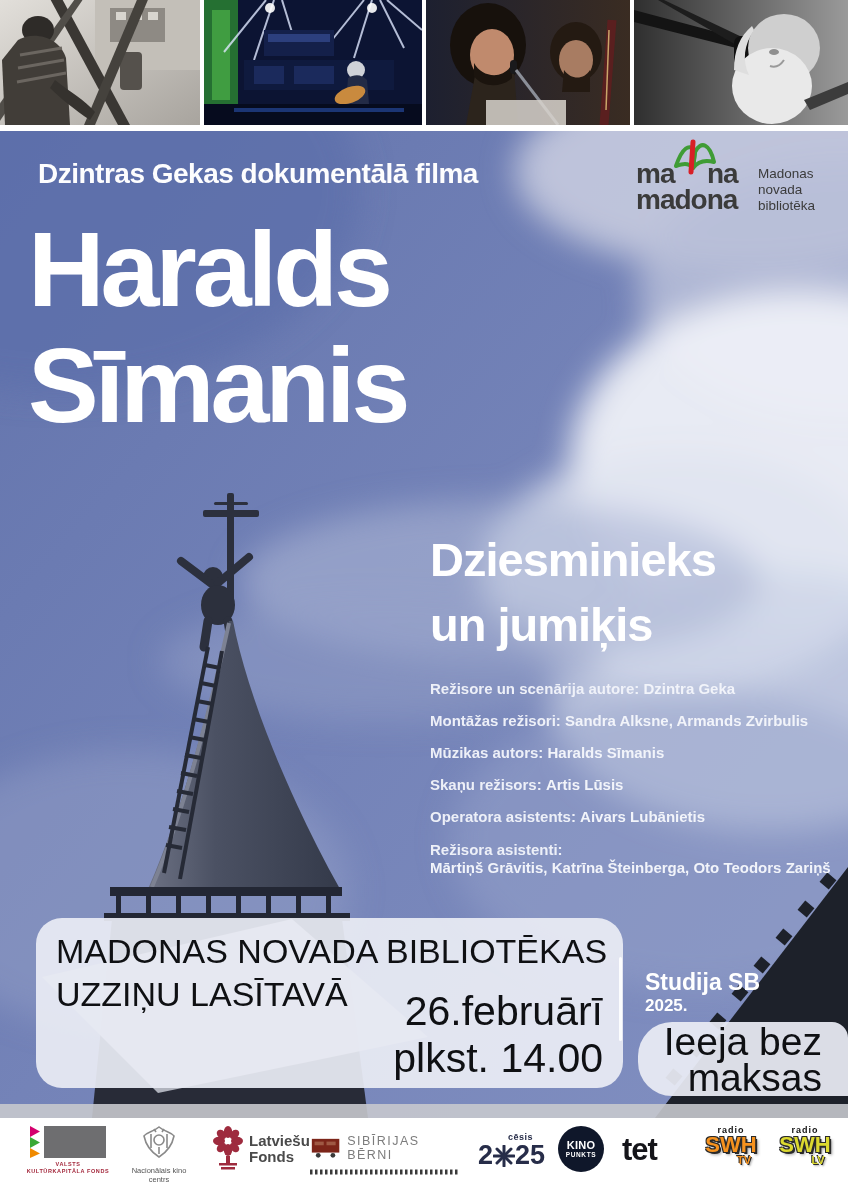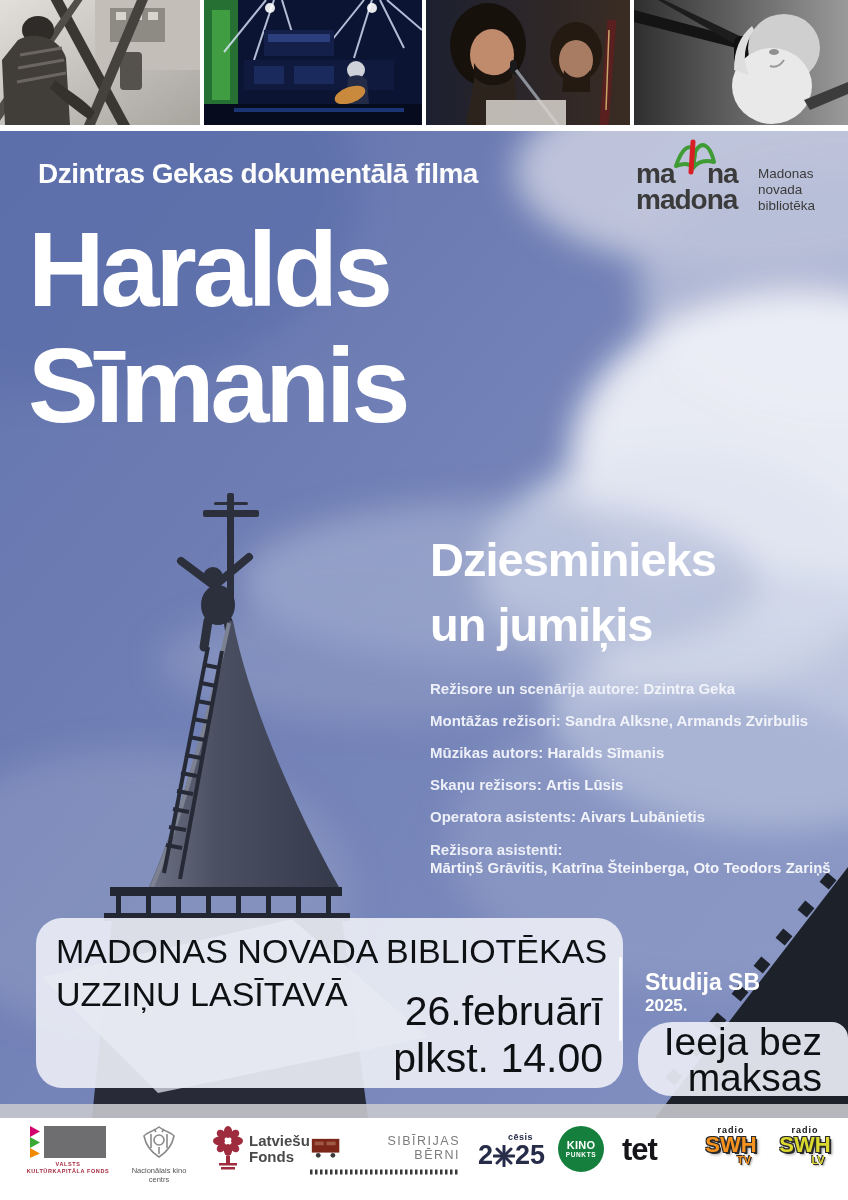--- a/index.html
+++ b/index.html
@@ -68,27 +68,27 @@
   .vkkf{left:26px;top:8px;width:84px;text-align:center;}
   .vkkf-mark{display:flex;align-items:stretch;justify-content:center;height:32px;}
   .vkkf-rect{width:62px;background:#6e6e70;}
   .vkkf-txt{margin-top:3px;font-size:5.5px;color:#a3273b;font-weight:700;letter-spacing:.6px;
             line-height:7px;}
   .nkc{left:126px;top:6px;width:66px;text-align:center;}
   .nkc-txt{font-size:7.5px;color:#555;margin-top:2px;}
   .lf{left:211px;top:8px;display:flex;align-items:center;}
   .lf-txt{font-size:15px;line-height:16px;font-weight:700;color:#4a4a4a;margin-left:4px;}
   .sb{left:310px;top:16px;width:150px;}
-  .sb-row{display:flex;align-items:center;text-align:right;}
+  .sb-row{display:flex;align-items:center;}
   .sb-txt{font-size:12.5px;letter-spacing:1.5px;color:#7c7c7c;font-weight:400;margin-left:6px;}
   .cesis{left:478px;top:14px;position:absolute;width:72px;height:44px;color:#272d49;}
   .cesis-top{position:absolute;left:30px;top:0;font-size:9px;font-weight:700;letter-spacing:.5px;}
   .cesis-num{position:absolute;left:0;top:8px;font-size:27px;font-weight:700;display:flex;
              align-items:center;}
-  .kp{left:558px;top:8px;width:46px;height:46px;border-radius:50%;background:#15803d;color:#fff;
+  .kp{left:558px;top:8px;width:46px;height:46px;border-radius:50%;background:#0f172a;color:#fff;
       text-align:center;display:flex;flex-direction:column;justify-content:center;}
   .kp-l1{font-size:11px;font-weight:700;letter-spacing:.3px;line-height:11px;}
   .kp-l2{font-size:6.5px;font-weight:700;letter-spacing:.6px;line-height:8px;}
   .tet{left:622px;top:14px;font-size:31px;font-weight:700;color:#15151a;letter-spacing:-1px;}
   .swh{width:62px;height:48px;text-align:center;position:absolute;}
   .swh-tv{left:700px;top:8px;}
   .swh-lv{left:774px;top:8px;}
   .swh-radio{display:block;font-size:9px;font-weight:700;color:#141414;line-height:9px;
              letter-spacing:1px;}
   .swh-main{display:block;font-size:22px;line-height:20px;font-weight:700;letter-spacing:0;

